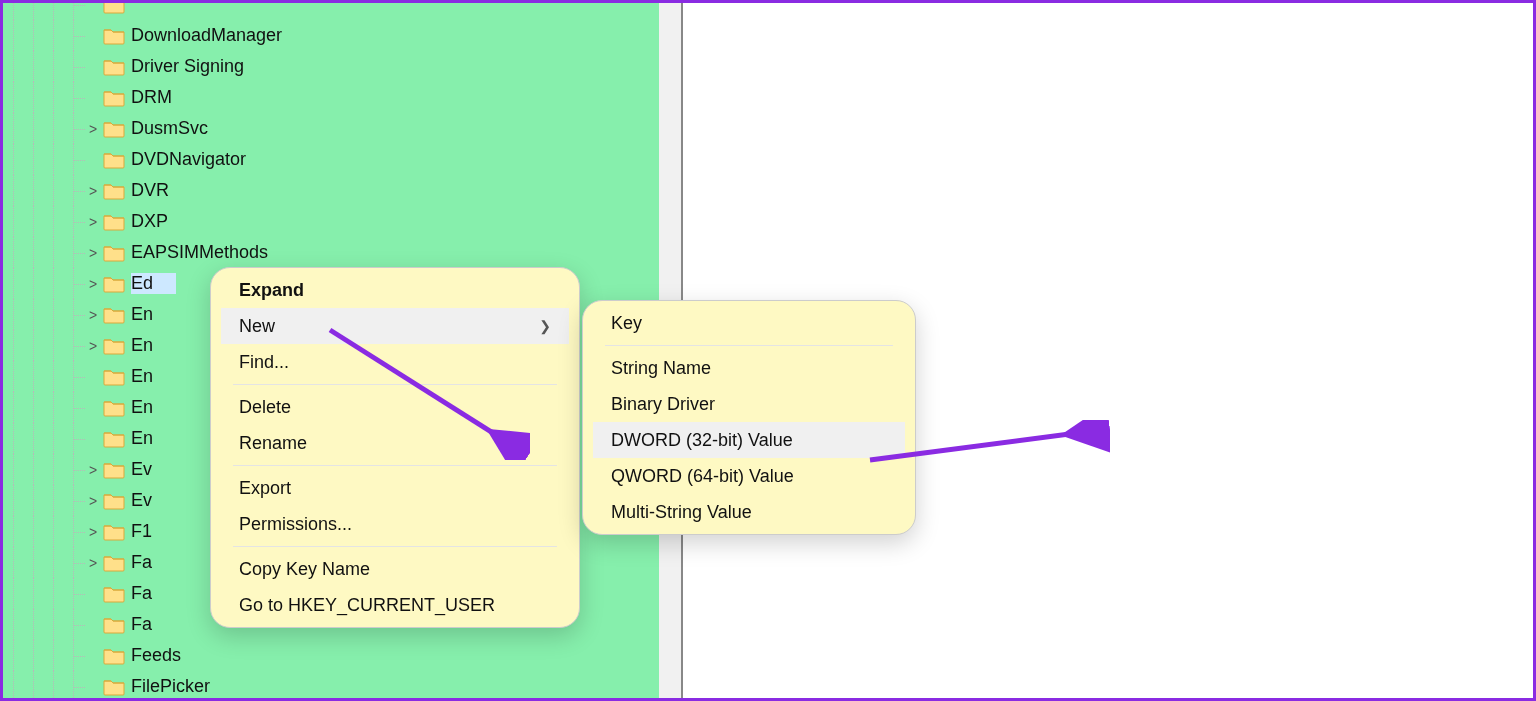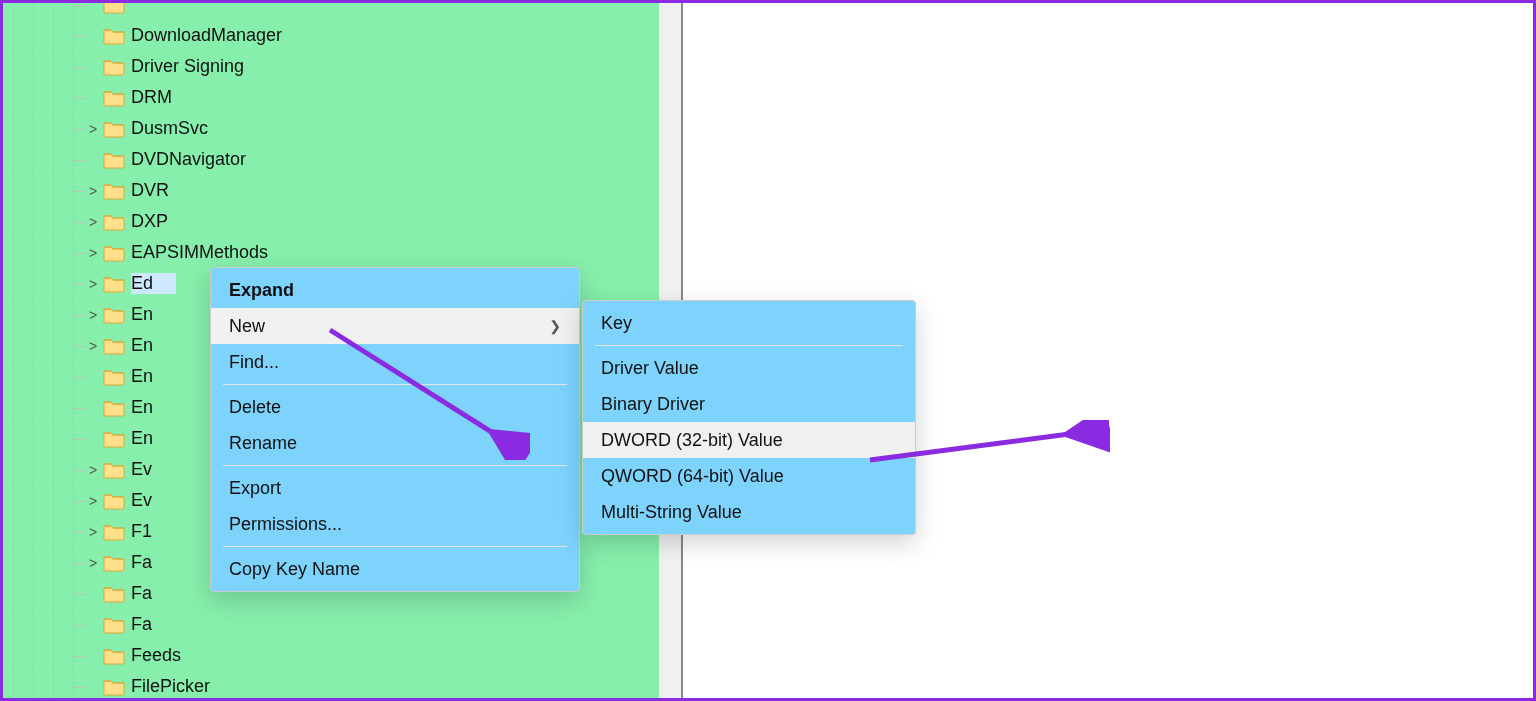--- a/index.html
+++ b/index.html
@@ -14,21 +14,21 @@
   .guide-cell { width: 20px; height: 31px; position: relative; }
   .guide-cell::before { content: ""; position: absolute; left: 10px; top: 0; bottom: 0; border-left: 1px dotted #b8b8b8; }
   .guide-cell.branch::after { content: ""; position: absolute; left: 10px; right: -2px; top: 50%; border-top: 1px dotted #b8b8b8; }
   .expander { width: 20px; text-align: center; color: #555; font-size: 14px; cursor: pointer; user-select: none; }
   .folder-icon { width: 22px; height: 18px; margin-right: 6px; }
   .folder-icon svg { display: block; }
   .label { color: #111; white-space: nowrap; }
   .label.sel { background: #cde8ff; }
   .label.cut { display: inline-block; width: 45px; overflow: hidden; }
 
-  .menu { position: absolute; background: #7dd3fc; border: 1px solid #ccc; border-radius: 4px; box-shadow: 0 8px 24px rgba(0,0,0,.18); padding: 4px 0; }
+  .menu { position: absolute; background: #fef9c3; border: 1px solid #ccc; border-radius: 20px; box-shadow: 0 8px 24px rgba(0,0,0,.18); padding: 4px 10px; }
   .menu-item { display: flex; align-items: center; height: 36px; padding: 0 18px; cursor: default; position: relative; }
   .menu-item:hover, .menu-item.hover { background: #f0f0f0; }
   .menu-item .txt { flex: 1; color: #111; font-size: 18px; }
   .menu-item.bold .txt { font-weight: 600; }
   .menu-item .chev { color: #555; font-size: 14px; }
   .menu-sep { height: 1px; background: #e4e4e4; margin: 4px 12px; }
   #context-menu { left: 210px; top: 267px; width: 370px; }
   #submenu { left: 582px; top: 300px; width: 334px; }
 
   .arrow { position: absolute; pointer-events: none; }
@@ -392,29 +392,32 @@
   <div class="menu-item">
       <span class="txt">Export</span>
     </div>
   <div class="menu-item">
       <span class="txt">Permissions...</span>
     </div>
   <div class="menu-sep"></div>
   <div class="menu-item">
       <span class="txt">Copy Key Name</span>
     </div>
+  <div class="menu-item">
+      <span class="txt">Go to HKEY_CURRENT_USER</span>
+    </div>
 </div>
 
 <div id="submenu" class="menu">
   <div class="menu-item">
       <span class="txt">Key</span>
     </div>
   <div class="menu-sep"></div>
   <div class="menu-item">
-      <span class="txt">Driver Value</span>
+      <span class="txt">String Name</span>
     </div>
   <div class="menu-item">
       <span class="txt">Binary Driver</span>
     </div>
   <div class="menu-item hover">
       <span class="txt">DWORD (32-bit) Value</span>
     </div>
   <div class="menu-item">
       <span class="txt">QWORD (64-bit) Value</span>
     </div>

